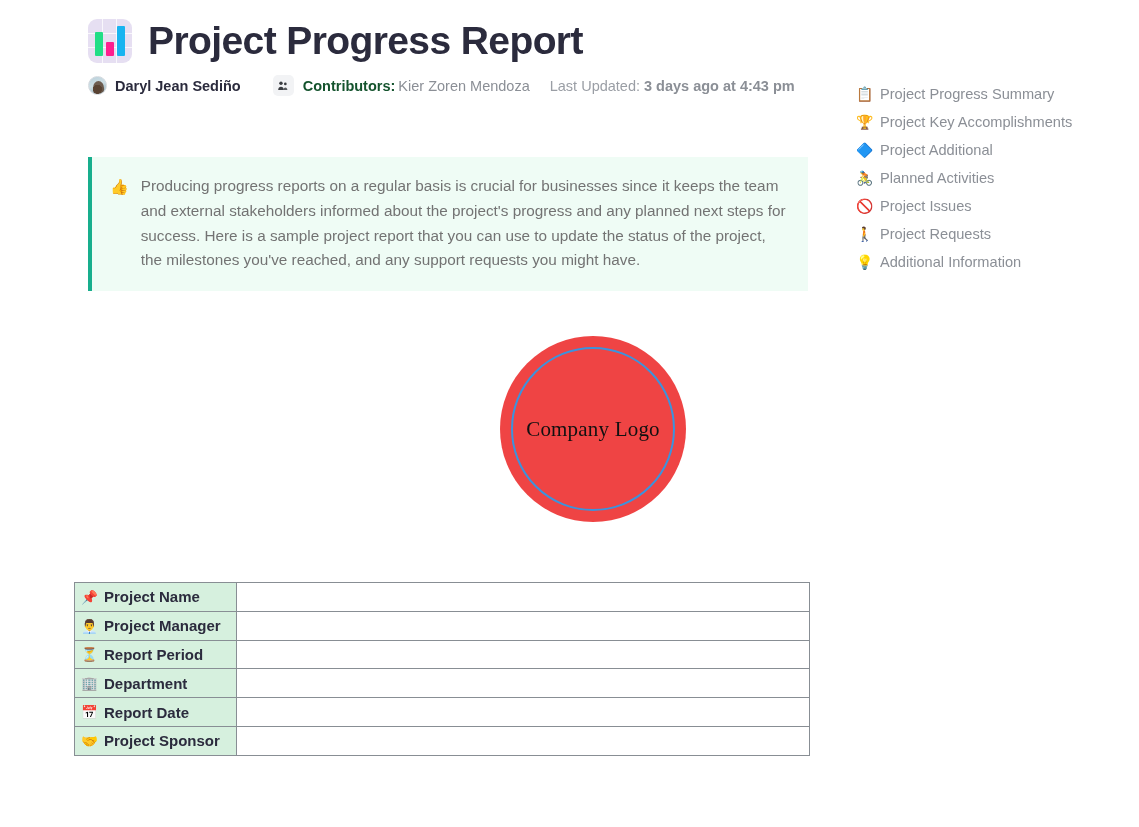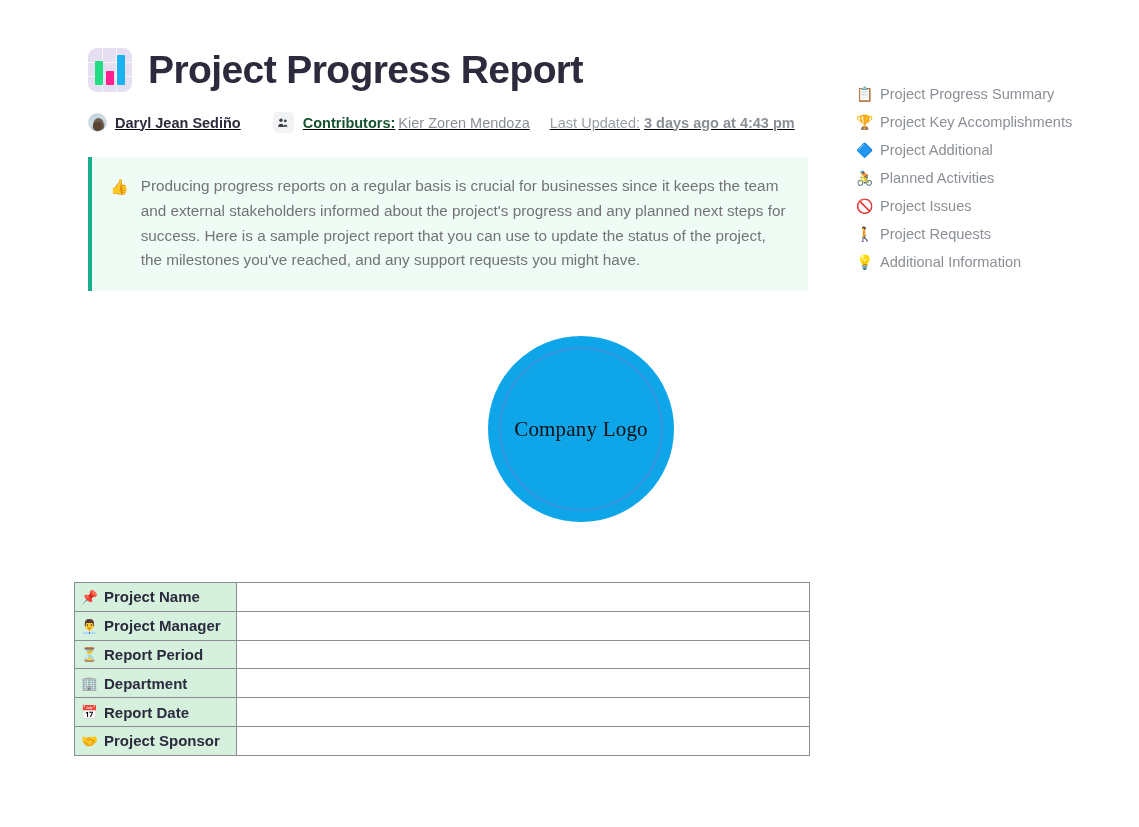--- a/index.html
+++ b/index.html
@@ -17,21 +17,21 @@
     position: relative;
     width: 1139px;
     height: 827px;
     background: #fff;
   }
 
   
   .doc-header {
     position: absolute;
     left: 88px;
-    top: 48px;
+    top: 19px;
     width: 740px;
   }
   .title-row {
     display: flex;
     align-items: center;
     gap: 16px;
   }
   .title-icon {
     width: 44px;
     height: 44px;
@@ -67,24 +67,23 @@
     font-weight: bold;
     color: #2b2b3d;
     letter-spacing: -0.6px;
     line-height: 1.1;
     margin: 0;
   }
 
   .meta-row {
     display: flex;
     align-items: center;
-    margin-top: 20px;
+    margin-top: 12px;
     font-size: 14.5px;
     white-space: nowrap;
-    text-decoration: underline;
   }
   .avatar {
     width: 19px;
     height: 19px;
     border-radius: 50%;
     flex: none;
     margin-right: 8px;
     background:
       radial-gradient(circle at 50% 72%, #3b2b22 0%, #4a3628 30%, transparent 31%),
       linear-gradient(160deg, #b9cfda 0%, #cfe0e6 45%, #8fa9b5 100%);
@@ -190,26 +189,26 @@
   }
   .company-info .cfield {
     font-style: italic;
     line-height: 1.58;
     color: #2f2f3d;
   }
 
   
   .logo-circle {
     position: absolute;
-    left: 488px;
+    left: 500px;
     top: 336px;
     width: 186px;
     height: 186px;
     border-radius: 50%;
-    background: #0ea5e9;
+    background: #ef4444;
     display: flex;
     align-items: center;
     justify-content: center;
   }
   .logo-ring {
     position: absolute;
     left: 11px;
     top: 11px;
     right: 11px;
     bottom: 11px;

